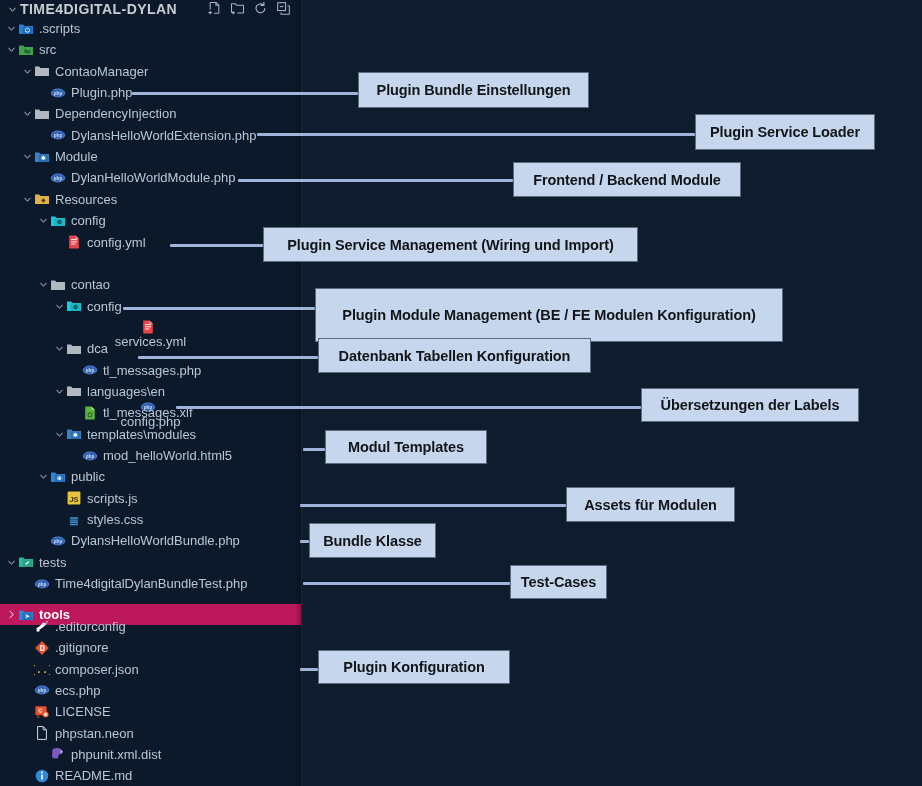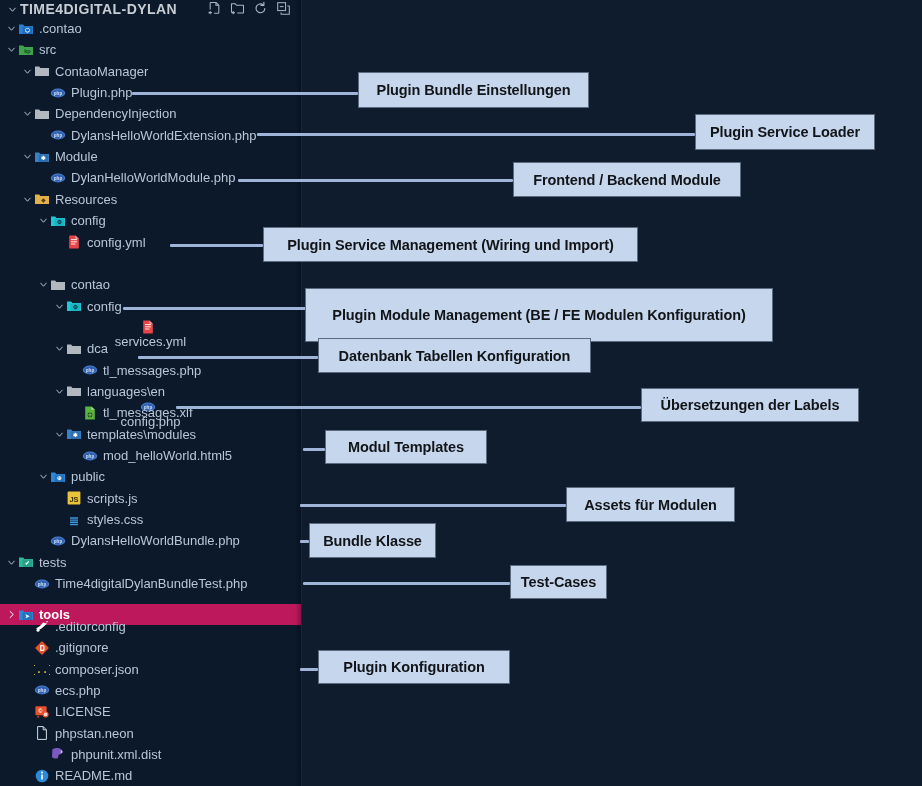--- a/index.html
+++ b/index.html
@@ -170,21 +170,21 @@
               <path d="M4 6 L8 10.5 L12 6" fill="none" stroke="#b9c6d6" stroke-width="1.4" stroke-linecap="round" stroke-linejoin="round"></path>
             </svg>
           </span>
           <span class="row-icon">
             <svg width="16" height="16" viewBox="0 0 16 16">
               <path d="M1 12.6 V3.6 h4.1 l1.3 1.5 h8.6 v7.5 a0.5 0.5 0 0 1 -0.5 0.5 H1.5 a0.5 0.5 0 0 1 -0.5 -0.5 z" fill="#2d7fd3"></path>
               <rect x="4.6" y="5.6" width="9.6" height="7.4" rx="0.8" fill="#1c6fc0"></rect>
               <text x="9.4" y="11.4" font-size="5.6" font-family="Liberation Sans, sans-serif" font-weight="bold" fill="#ffffff" text-anchor="middle">⬡</text>
             </svg>
           </span>
-          <span class="row-label">.contao</span>
+          <span class="row-label">.scripts</span>
         </div>
         <div class="tree-row" style="top: 39.35px;">
           <span style="flex: 0 0 4px;"></span>
           <span class="row-twisty">
             <svg width="11" height="11" viewBox="0 0 16 16">
               <path d="M4 6 L8 10.5 L12 6" fill="none" stroke="#b9c6d6" stroke-width="1.4" stroke-linecap="round" stroke-linejoin="round"></path>
             </svg>
           </span>
           <span class="row-icon">
             <svg width="16" height="16" viewBox="0 0 16 16">
@@ -648,21 +648,21 @@
   <div id="annotations">
       <div class="ann-line" style="left: 132px; top: 92px; width: 226px;"></div>
       <div class="ann-box" style="left: 358px; top: 72px; width: 231px; height: 36px;">Plugin Bundle Einstellungen</div>
       <div class="ann-line" style="left: 257px; top: 133px; width: 438px;"></div>
       <div class="ann-box" style="left: 695px; top: 114px; width: 180px; height: 36px;">Plugin Service Loader</div>
       <div class="ann-line" style="left: 238px; top: 179px; width: 275px;"></div>
       <div class="ann-box" style="left: 513px; top: 162px; width: 228px; height: 35px;">Frontend / Backend Module</div>
       <div class="ann-line" style="left: 170px; top: 244px; width: 93px;"></div>
       <div class="ann-box" style="left: 263px; top: 227px; width: 375px; height: 35px;">Plugin Service Management (Wiring und Import)</div>
       <div class="ann-line" style="left: 123px; top: 307px; width: 192px;"></div>
-      <div class="ann-box" style="left: 305px; top: 288px; width: 468px; height: 54px;">Plugin Module Management (BE / FE Modulen Konfiguration)</div>
+      <div class="ann-box" style="left: 315px; top: 288px; width: 468px; height: 54px;">Plugin Module Management (BE / FE Modulen Konfiguration)</div>
       <div class="ann-line" style="left: 138px; top: 356px; width: 180px;"></div>
       <div class="ann-box" style="left: 318px; top: 338px; width: 273px; height: 35px;">Datenbank Tabellen Konfiguration</div>
       <div class="ann-line" style="left: 176px; top: 406px; width: 465px;"></div>
       <div class="ann-box" style="left: 641px; top: 388px; width: 218px; height: 34px;">Übersetzungen der Labels</div>
       <div class="ann-line" style="left: 303px; top: 448px; width: 22px;"></div>
       <div class="ann-box" style="left: 325px; top: 430px; width: 162px; height: 34px;">Modul Templates</div>
       <div class="ann-line" style="left: 300px; top: 504px; width: 266px;"></div>
       <div class="ann-box" style="left: 566px; top: 487px; width: 169px; height: 35px;">Assets für Modulen</div>
       <div class="ann-line" style="left: 300px; top: 540px; width: 9px;"></div>
       <div class="ann-box" style="left: 309px; top: 523px; width: 127px; height: 35px;">Bundle Klasse</div>

